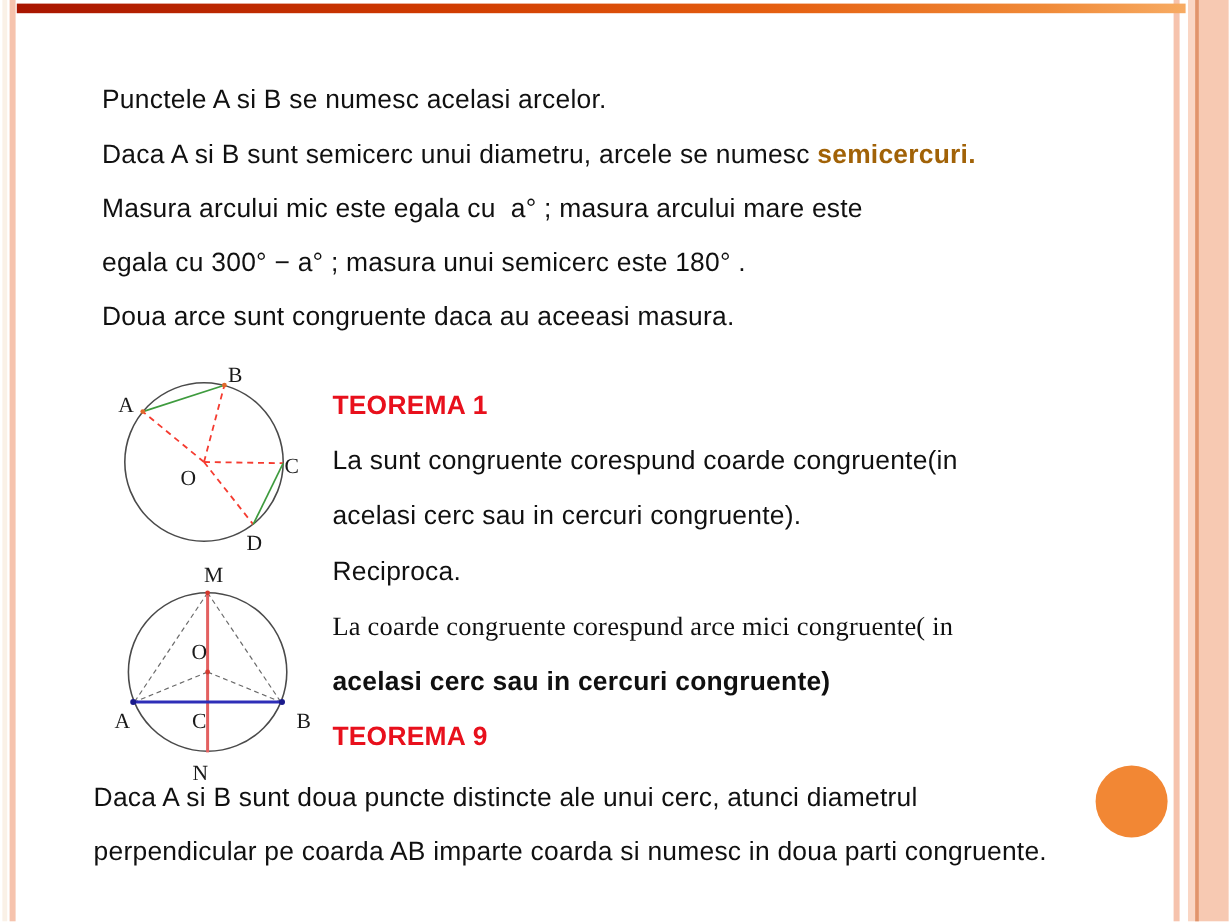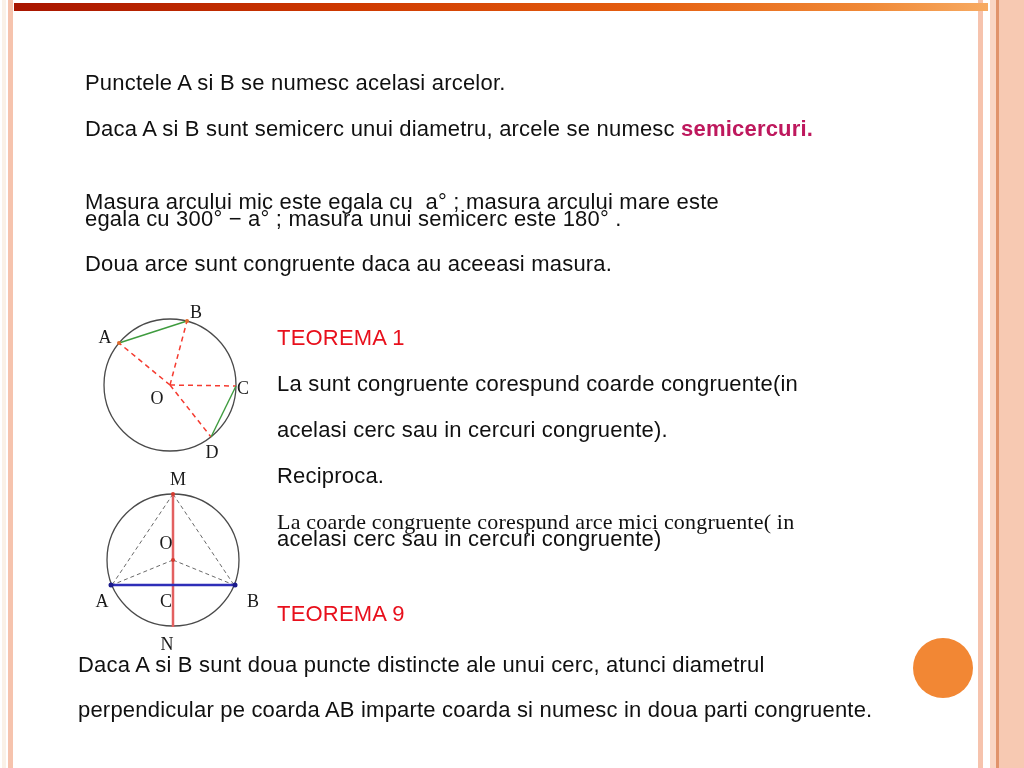--- a/index.html
+++ b/index.html
@@ -20,48 +20,48 @@
     background:linear-gradient(90deg,#a81500 0%,#cf3a00 35%,#e55f10 65%,#f08a38 88%,#f7ab63 100%);
   }
   .accent-circle {
     position:absolute; left:913px; top:638px; width:60px; height:60px;
     border-radius:50%; background:#f28734;
   }
   .line {
     position:absolute; font-size:22px; line-height:25px; color:#101010;
     white-space:pre; letter-spacing:0.2px;
   }
-  .red { color:#be185d; font-weight:700; }
-  .title-red { color:#e8101c; font-weight:400; }
+  .red { color:#a16207; font-weight:700; }
+  .title-red { color:#e8101c; font-weight:700; }
   svg { position:absolute; overflow:visible; }
   .dlabel { font-family:"Liberation Serif", serif; font-size:18px; fill:#1a1a1a; }
 </style>
 </head>
 <body>
 
 <div class="stripe stripe-cream-left"></div>
 <div class="stripe stripe-pink-left"></div>
 <div class="stripe stripe-pink-right"></div>
 <div class="stripe band-pink-right"></div>
 <div class="stripe band-dark-line"></div>
 <div class="top-bar"></div>
 <div class="accent-circle"></div>
 
 <div class="line" style="left:85px; top:70px;">Punctele A si B se numesc acelasi arcelor.</div>
 <div class="line" style="left:85px; top:116px;"><span>Daca A si B sunt semicerc unui diametru, arcele se numesc </span><span class="red">semicercuri.</span></div>
-<div class="line" style="left:85px; top:161px;margin-top:28px;">Masura arcului mic este egala cu  a° ; masura arcului mare este</div>
+<div class="line" style="left:85px; top:161px;">Masura arcului mic este egala cu  a° ; masura arcului mare este</div>
 <div class="line" style="left:85px; top:206px;">egala cu 300° − a° ; masura unui semicerc este 180° .</div>
 <div class="line" style="left:85px; top:251px;">Doua arce sunt congruente daca au aceeasi masura.</div>
 
 <div class="line title-red" style="left:277px; top:325px;">TEOREMA 1</div>
 <div class="line" style="left:277px; top:371px;">La sunt congruente corespund coarde congruente(in</div>
 <div class="line" style="left:277px; top:417px;">acelasi cerc sau in cercuri congruente).</div>
 <div class="line" style="left:277px; top:463px;">Reciproca.</div>
 <div class="line" style="left:277px; top:509px;font-family:Liberation Serif, serif;">La coarde congruente corespund arce mici congruente( in</div>
-<div class="line" style="left:277px; top:526px;">acelasi cerc sau in cercuri congruente)</div>
+<div class="line" style="left:277px; top:555px;font-weight:bold;">acelasi cerc sau in cercuri congruente)</div>
 <div class="line title-red" style="left:277px; top:601px;">TEOREMA 9</div>
 
 <div class="line" style="left:78px; top:652px;">Daca A si B sunt doua puncte distincte ale unui cerc, atunci diametrul</div>
 <div class="line" style="left:78px; top:697px;">perpendicular pe coarda AB imparte coarda si numesc in doua parti congruente.</div>
 
 <svg style="left:85px; top:293px;" width="175" height="175" viewBox="0 0 175 175">
   <circle cx="85" cy="92" r="66" fill="none" stroke="#4a4a4a" stroke-width="1.3"></circle>
   <g stroke="#f53b30" stroke-width="1.5" stroke-dasharray="5 4">
     <line x1="85" y1="92" x2="34" y2="50"></line>
     <line x1="85" y1="92" x2="102" y2="28"></line>

